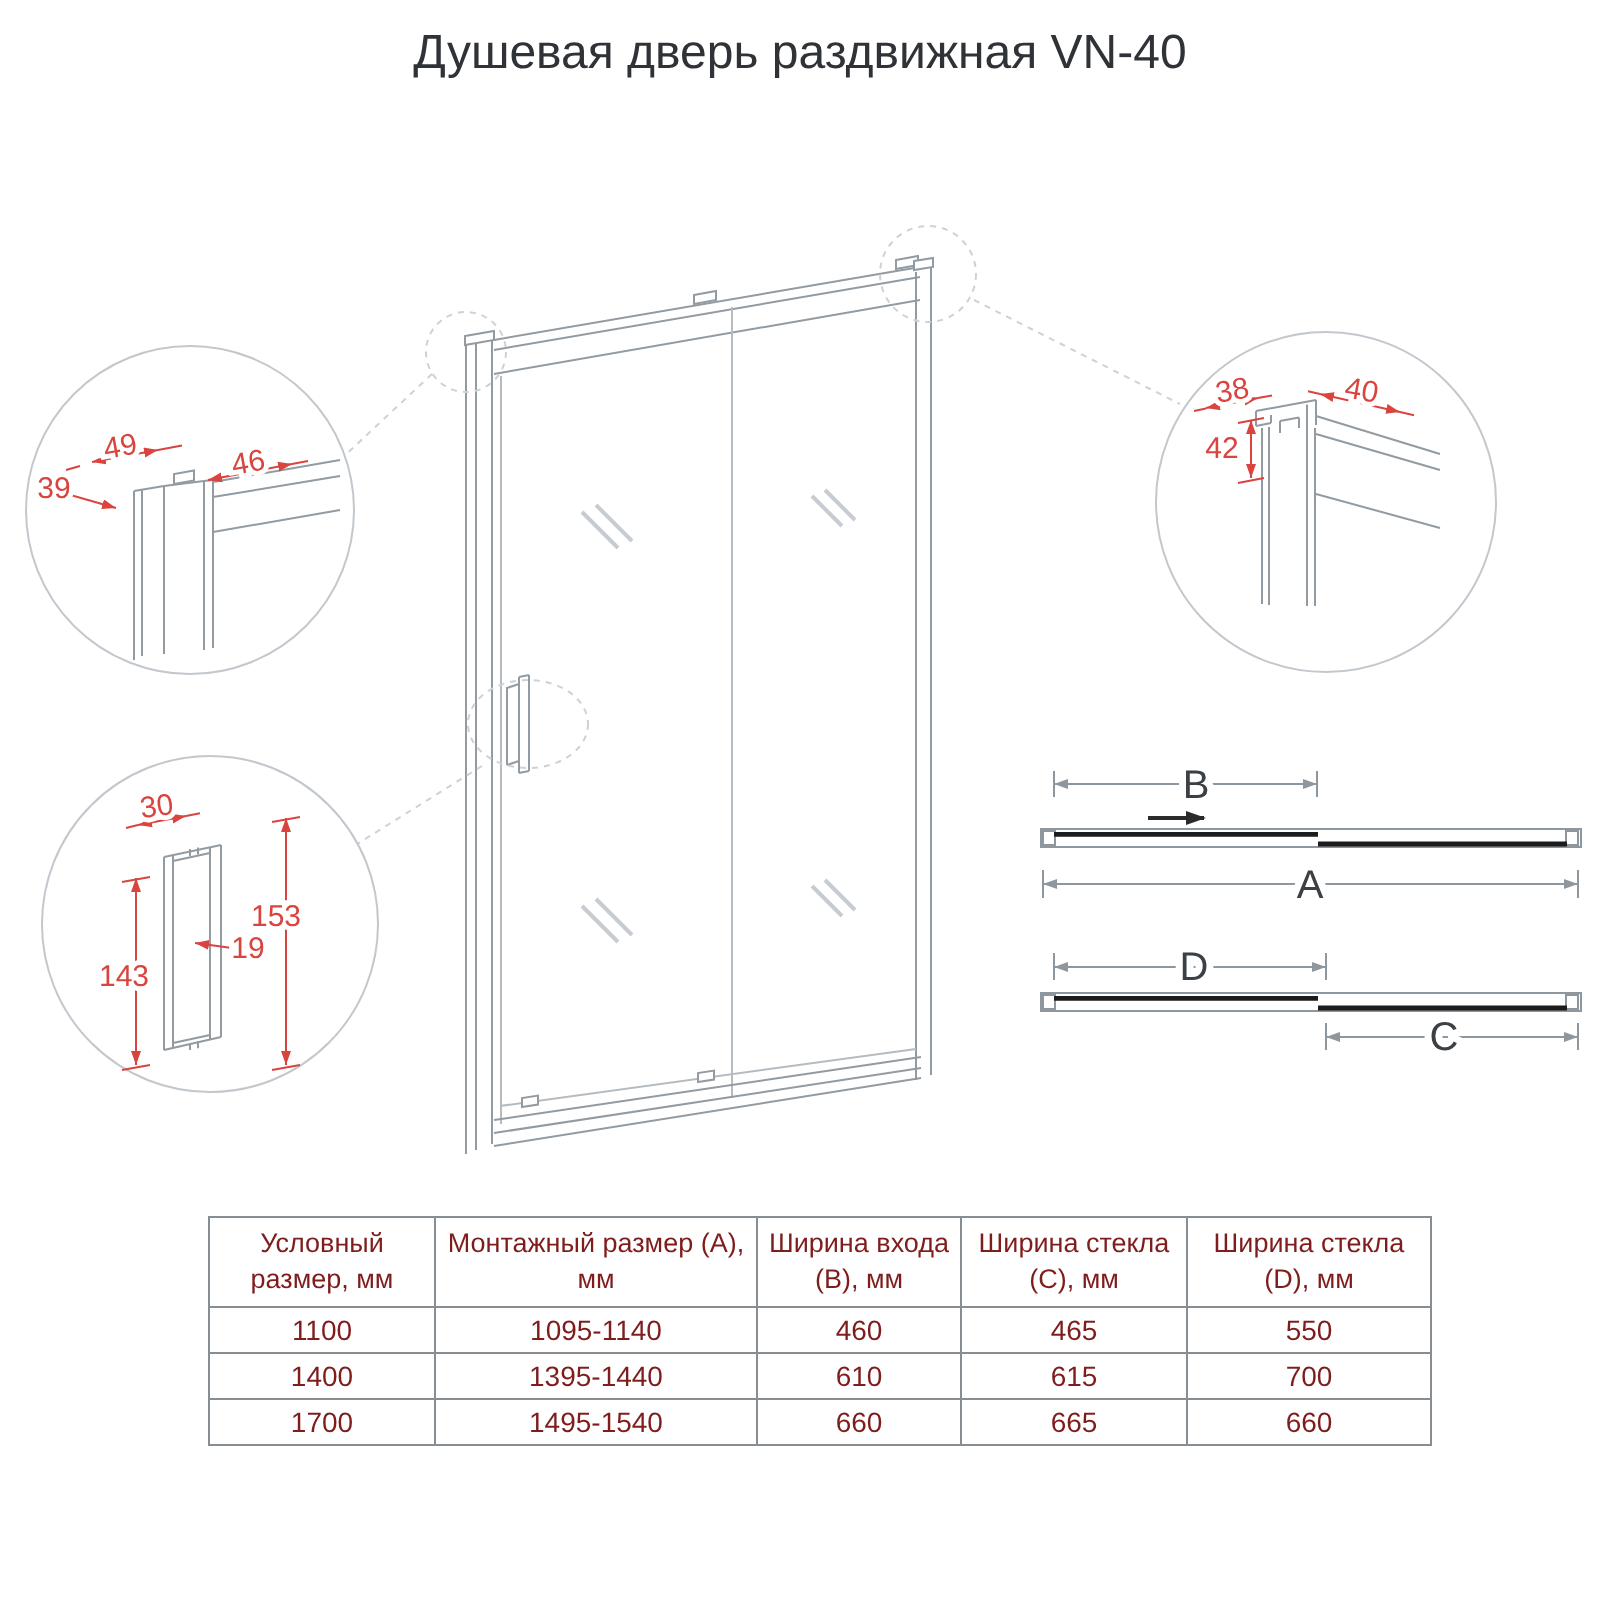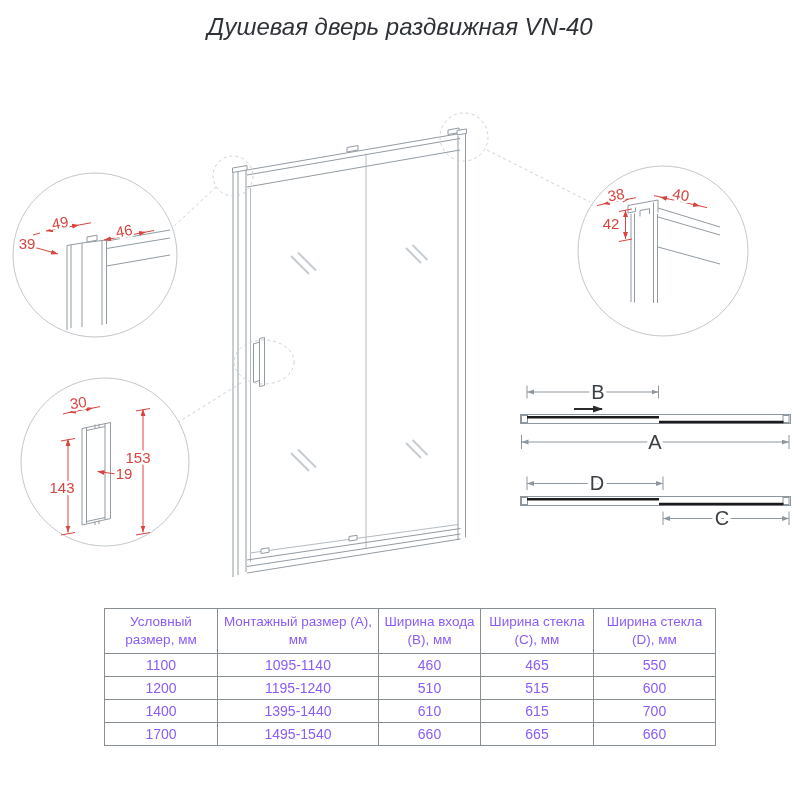--- a/index.html
+++ b/index.html
@@ -1,26 +1,26 @@
 <!DOCTYPE html>
 <html><head>
 <meta charset="utf-8">
 <style>
   html,body{margin:0;padding:0;background:#ffffff;}
   .page{position:relative;width:800px;height:800px;background:#fff;overflow:hidden;
         font-family:"Liberation Sans",sans-serif;}
   .title{position:absolute;top:12px;left:0;width:800px;text-align:center;
-         color:#2f3337;font-size:24px;line-height:30px;font-style:italic;}
+         color:#2f3337;font-size:24px;line-height:30px;}
   svg{position:absolute;left:0;top:85px;}
   svg text{font-family:"Liberation Sans",sans-serif;}
   .dimtxt{fill:#d9443f;font-size:15px;}
   .schtxt{fill:#3b4045;font-size:20px;paint-order:stroke;stroke:#ffffff;stroke-width:7px;}
   .halo{paint-order:stroke;stroke:#ffffff;stroke-width:5px;}
   table.sizes{position:absolute;left:104px;top:608px;width:611px;border-collapse:collapse;
-              table-layout:fixed;color:#8b5cf6;}
+              table-layout:fixed;color:#7f1d1d;}
   table.sizes th,table.sizes td{border:1px solid #868d93;text-align:center;vertical-align:middle;
               font-weight:normal;padding:0;}
   table.sizes th{height:44px;font-size:13.5px;line-height:1.3;}
   table.sizes td{height:22px;font-size:14px;}
 </style>
 </head>
 <body>
 
 <div class="page">
 
@@ -196,27 +196,20 @@
     </thead>
     <tbody>
       <tr>
         <td>1100</td>
         <td>1095-1140</td>
         <td>460</td>
         <td>465</td>
         <td>550</td>
       </tr>
       <tr>
-        <td>1200</td>
-        <td>1195-1240</td>
-        <td>510</td>
-        <td>515</td>
-        <td>600</td>
-      </tr>
-      <tr>
         <td>1400</td>
         <td>1395-1440</td>
         <td>610</td>
         <td>615</td>
         <td>700</td>
       </tr>
       <tr>
         <td>1700</td>
         <td>1495-1540</td>
         <td>660</td>

